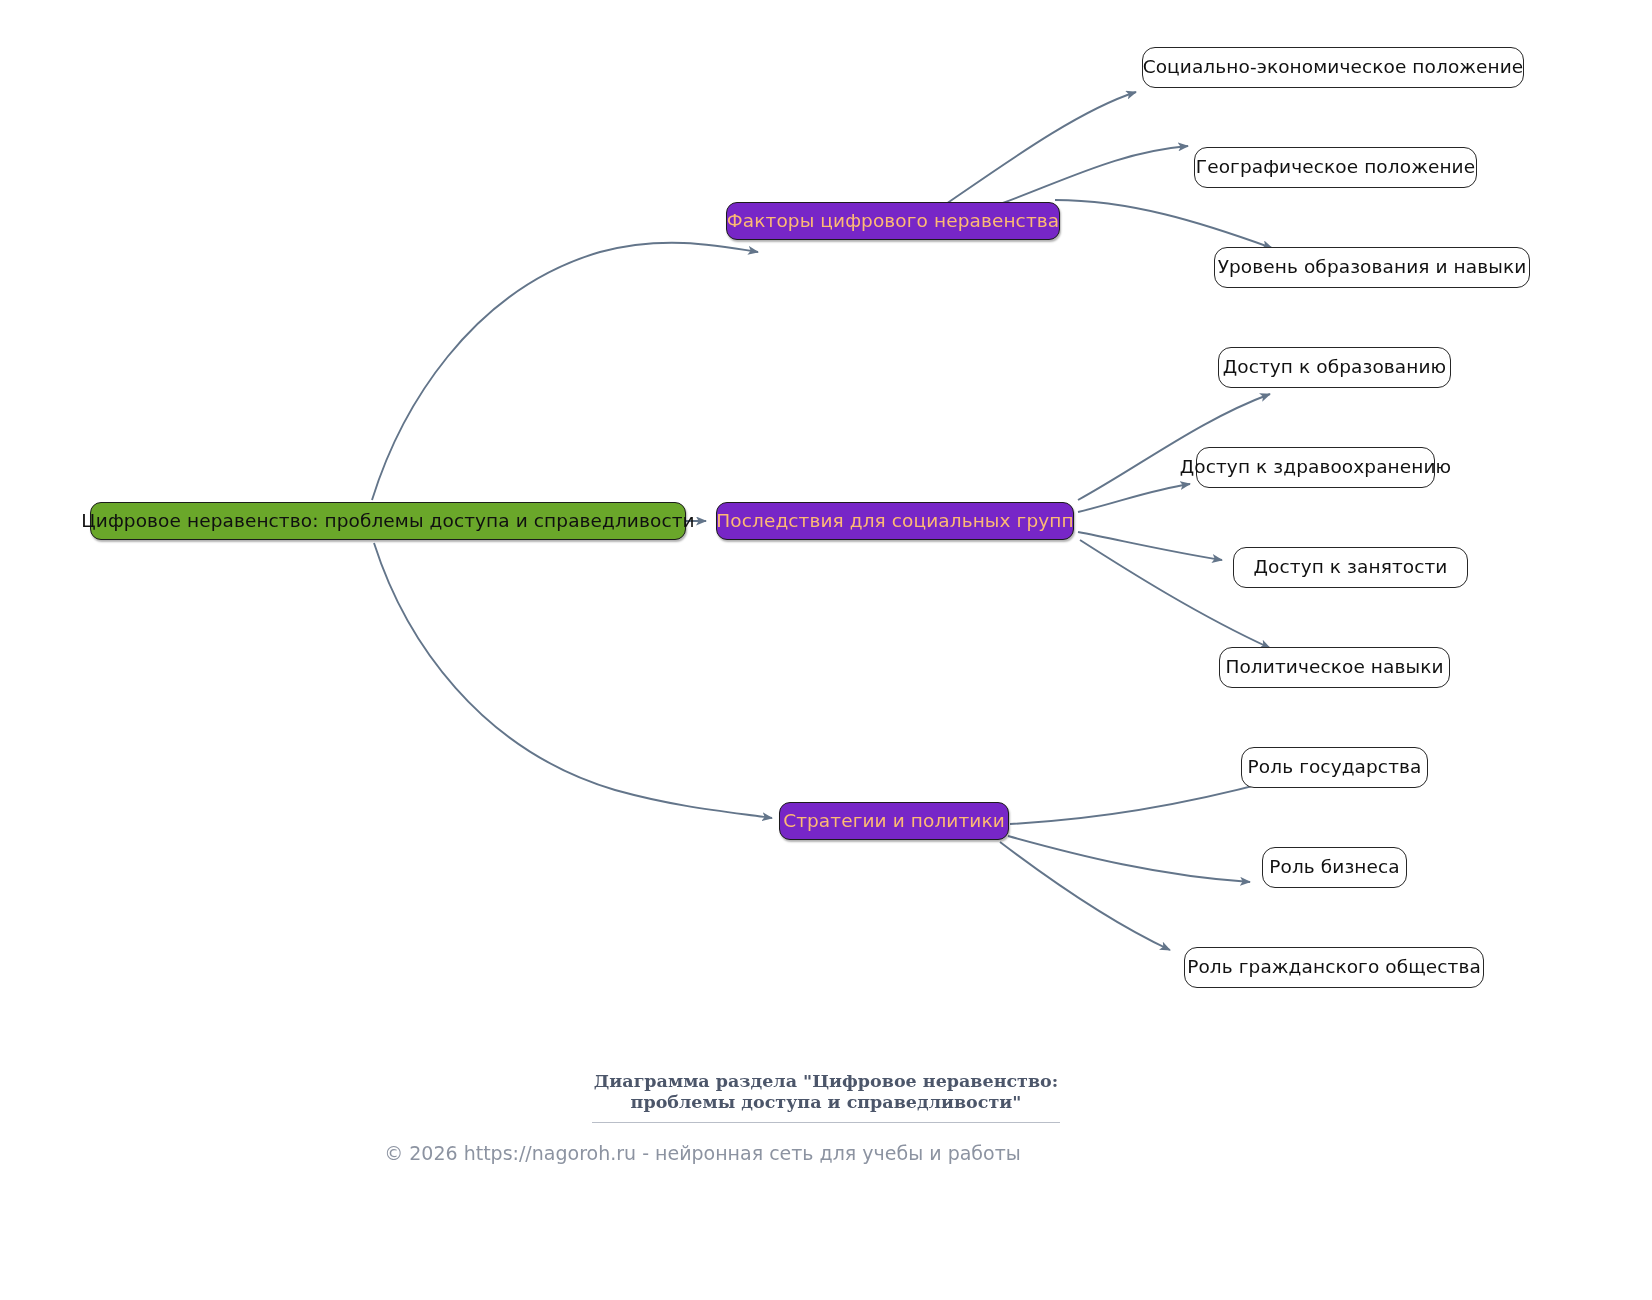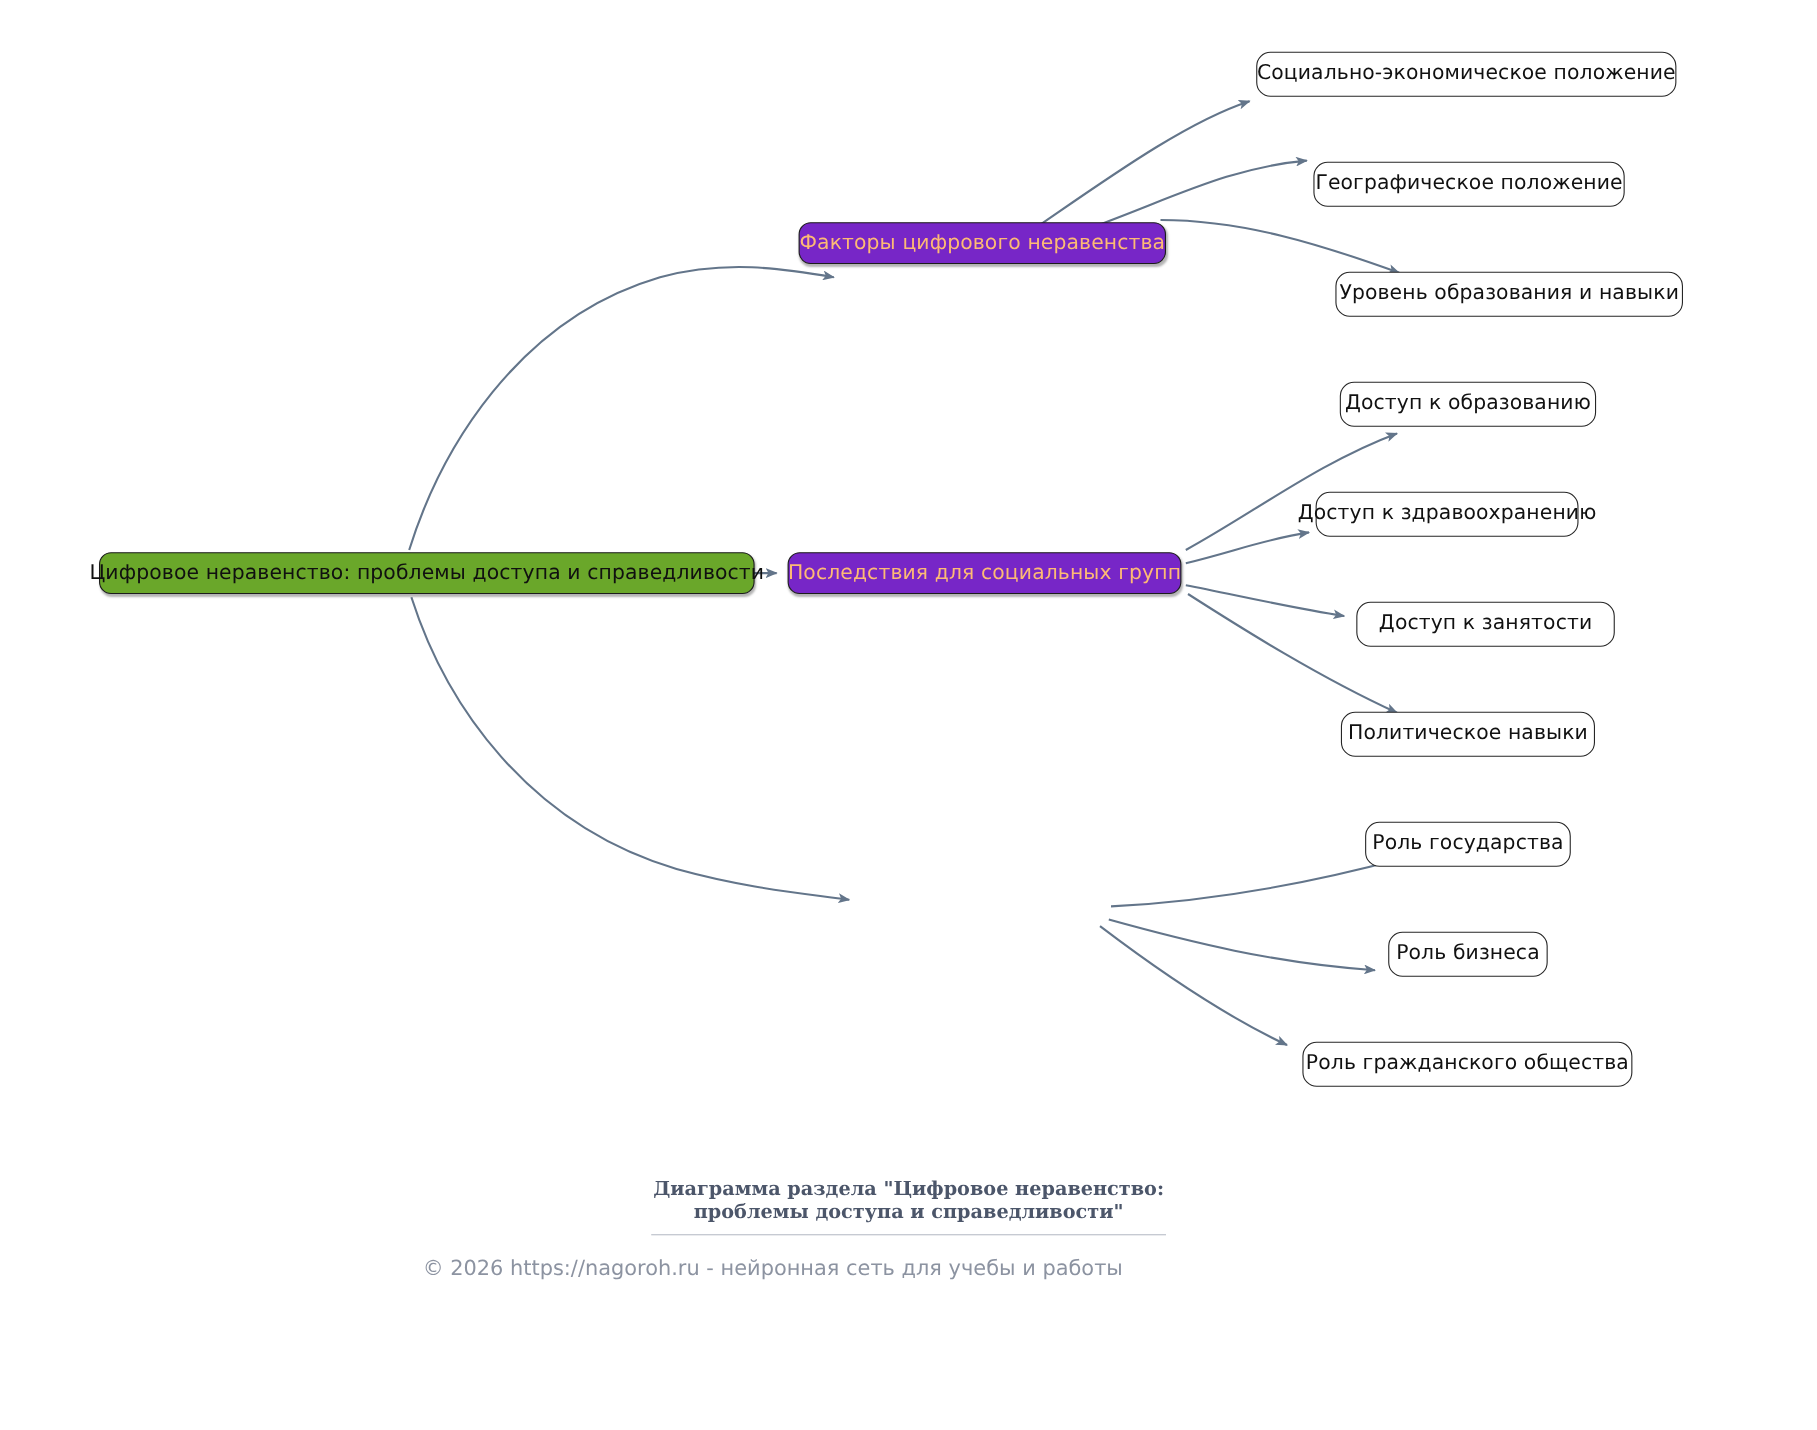--- a/index.html
+++ b/index.html
@@ -144,20 +144,21 @@
   <div class="node node-branch" style="left:716px; top:502px; width:358px; height:38px;">Последствия для социальных групп</div>
 
   <div class="node node-leaf" style="left:1218px; top:347px; width:233px; height:41px;">Доступ к образованию</div>
 
   <div class="node node-leaf" style="left:1196px; top:447px; width:239px; height:41px;">Доступ к здравоохранению</div>
 
   <div class="node node-leaf" style="left:1233px; top:547px; width:235px; height:41px;">Доступ к занятости</div>
 
   <div class="node node-leaf" style="left:1219px; top:647px; width:231px; height:41px;">Политическое навыки</div>
 
+  <div class="node node-branch" style="left:779px; top:802px; width:230px; height:38px;">Стратегии и политики</div>
 
   <div class="node node-leaf" style="left:1241px; top:747px; width:187px; height:41px;">Роль государства</div>
 
   <div class="node node-leaf" style="left:1262px; top:847px; width:145px; height:41px;">Роль бизнеса</div>
 
   <div class="node node-leaf" style="left:1184px; top:947px; width:300px; height:41px;">Роль гражданского общества</div>
 
   <div class="footer-caption" style="top:1070px;">Диаграмма раздела "Цифровое неравенство:</div>
 
   <div class="footer-caption" style="top:1091px;">проблемы доступа и справедливости"</div>

